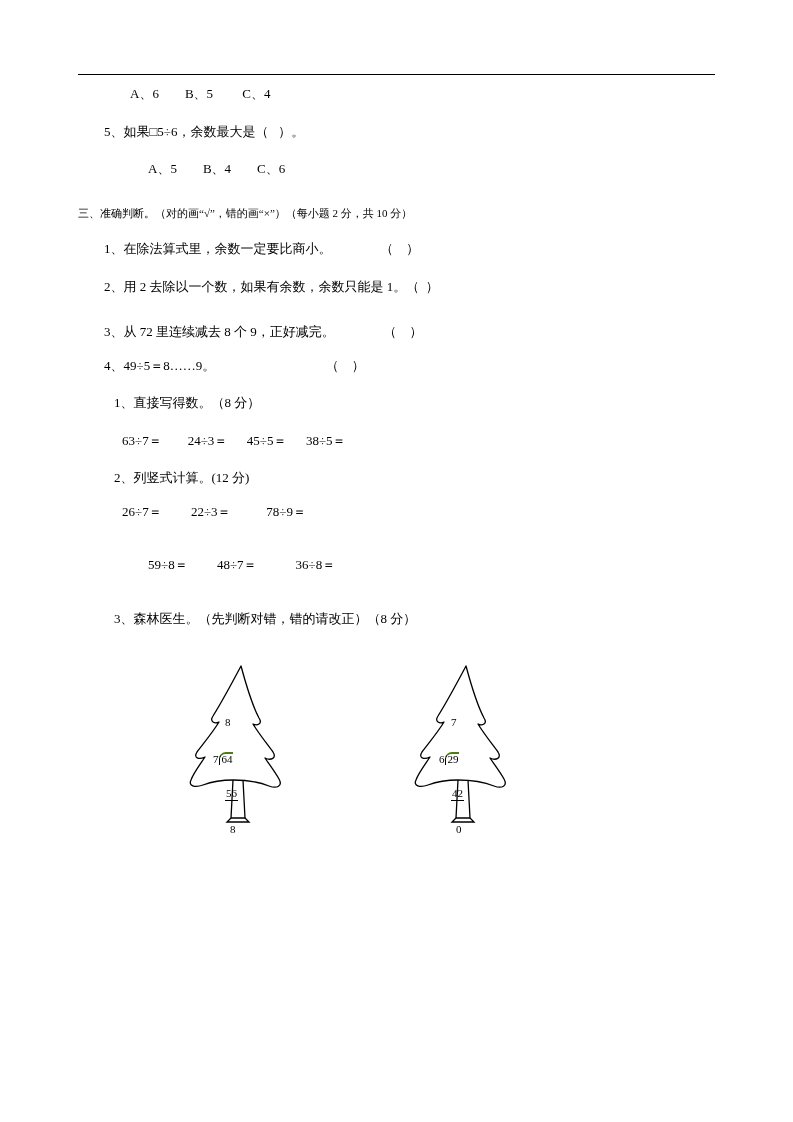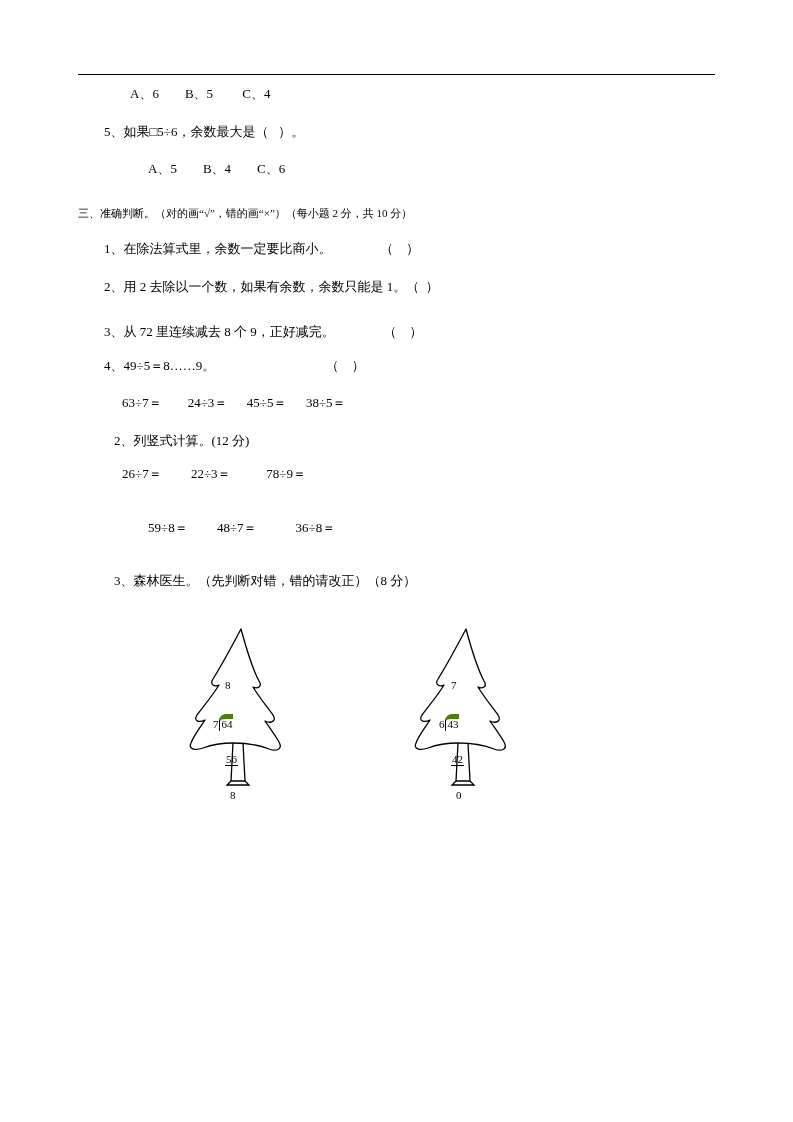--- a/index.html
+++ b/index.html
@@ -73,21 +73,21 @@
     font-size: 11px;
     line-height: 1.05;
     white-space: pre;
     text-align: left;
   }
   .div-left { left: 30px; top: 36px; }
   .div-right { left: 31px; top: 36px; }
   .quot { margin-left: 12px; display: block; }
   .dividend-row { display: block; }
   .overbar {
-    border-top: 5px solid #4d7c0f;
+    border-top: 2px solid #4d7c0f;
     border-left: 1px solid #000;
     padding-left: 2px;
     border-top-left-radius: 7px;
     display: inline-block;
   }
   .sub-row { display: block; margin-left: 12px; }
   .underline-num {
     display: inline-block;
     border-bottom: 1px solid #000;
     padding: 0 1px;
@@ -115,20 +115,21 @@
     <div class="line indent5 gap-md">1、在除法算式里，余数一定要比商小。               （    ）</div>
 
     <div class="line indent5 gap-md">2、用 2 去除以一个数，如果有余数，余数只能是 1。（  ）</div>
 
     <div class="line indent5 gap-lg">3、从 72 里连续减去 8 个 9，正好减完。               （    ）</div>
 
     <div class="line indent5 gap-sm">4、49÷5＝8……9。                                  （    ）</div>
 
 
 
+    <div class="line indent3 gap-md">1、直接写得数。（8 分）</div>
 
     <div class="line indent4 gap-md">63÷7＝        24÷3＝      45÷5＝      38÷5＝</div>
 
 
     <div class="line indent3 gap-md">2、列竖式计算。(12 分)</div>
 
     <div class="line indent4 gap-sm">26÷7＝         22÷3＝           78÷9＝</div>
 
     <div class="line indent2 gap-xl">59÷8＝         48÷7＝            36÷8＝</div>
 
@@ -151,21 +152,21 @@
       </div>
 
       <div class="tree right">
         <svg width="120" height="170" viewBox="0 0 120 170">
           <path d="M58 8 C58 8 40 42 30 58 C26 64 32 66 36 64 C30 74 20 86 14 94 C10 100 16 102 22 99 C16 108 10 116 8 122 C5 128 12 130 20 127 C28 124 40 122 50 122 C62 122 76 124 86 128 C94 131 100 128 96 121 C92 114 86 106 82 100 C88 103 94 100 90 94 C85 87 76 76 70 66 C74 68 80 66 76 60 C68 45 58 8 58 8 Z" fill="none" stroke="#000000" stroke-width="1.3" stroke-linejoin="round"></path>
           <path d="M50 122 L48 160 L62 160 L60 122" fill="none" stroke="#000000" stroke-width="1.3"></path>
           <path d="M48 160 L44 164 L66 164 L62 160" fill="none" stroke="#000000" stroke-width="1.3"></path>
         </svg>
         <div class="division div-right">
           <span class="quot">7</span>
-          <span class="dividend-row"><span>6</span><span class="overbar">43</span></span>
+          <span class="dividend-row"><span>6</span><span class="overbar">29</span></span>
           <span class="sub-row"><span class="underline-num">42</span></span>
           <span class="rem-row">0</span>
         </div>
       </div>
 
     </div>
 
   </div>
 </div>
 

